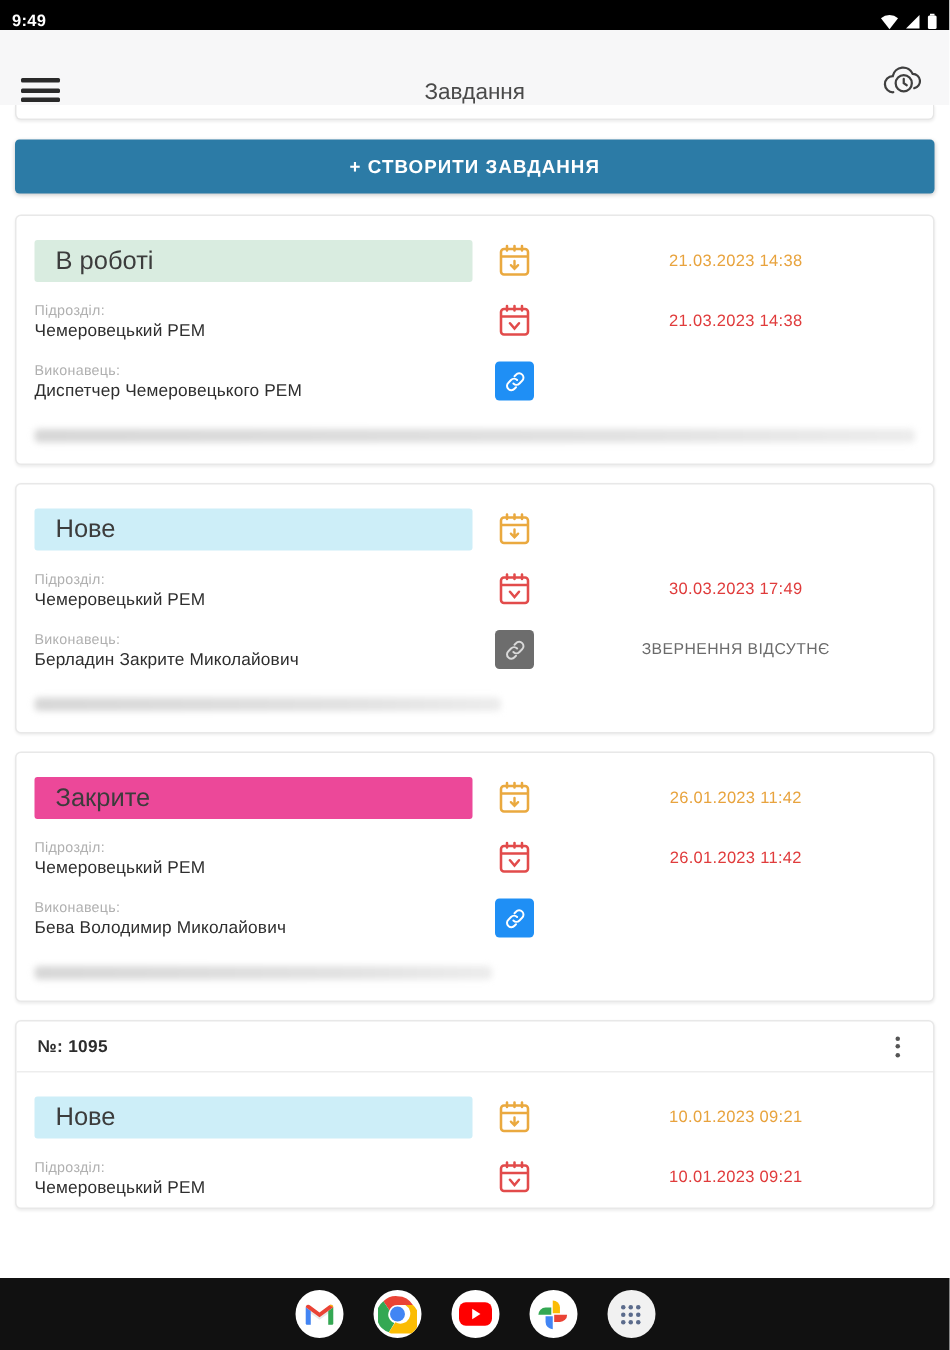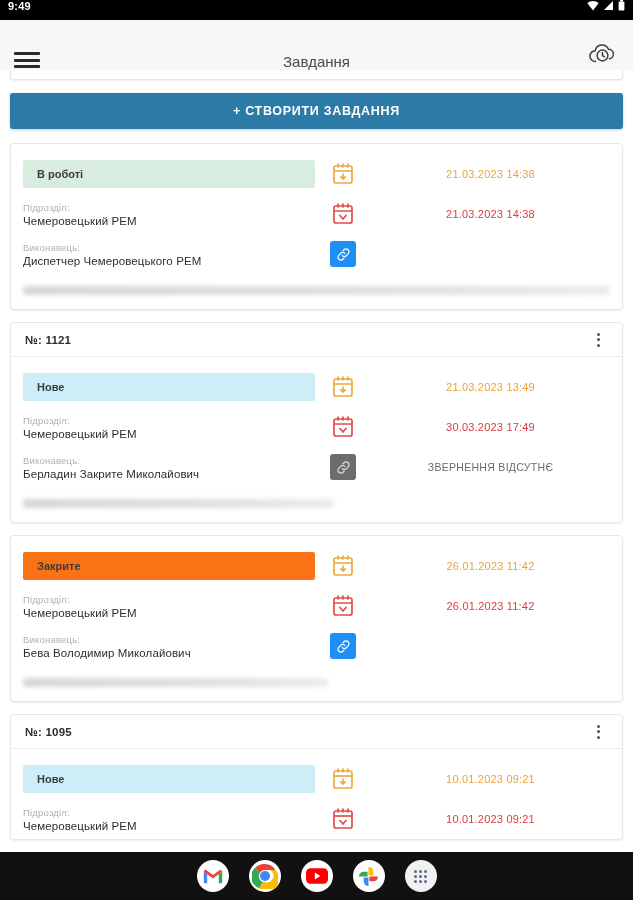--- a/index.html
+++ b/index.html
@@ -6,21 +6,21 @@
   html, body {
     width: 633px; height: 900px;
     font-family: "Liberation Sans", sans-serif;
     background: #ffffff;
     overflow: hidden;
   }
 
   
   .statusbar {
     height: 20px; background: #000000;
-    display: flex; align-items: flex-start; justify-content: space-between;
+    display: flex; align-items: flex-end; justify-content: space-between;
     padding: 0 8px; color: #ffffff;
   }
   .statusbar .clock { font-size: 11px; font-weight: bold; letter-spacing: .2px; }
   .statusbar .sysicons { display: flex; align-items: center; gap: 4px; }
 
   
   .appbar {
     height: 50px; background: #f7f7f8;
     display: flex; align-items: flex-end; padding: 0 14px;
     position: relative;
@@ -75,25 +75,25 @@
   .kebab i { width: 3px; height: 3px; background: #555; border-radius: 50%; display: block; }
 
   .card-body { padding: 10px 12px 0 12px; }
   .row { display: flex; align-items: center; min-height: 40px; }
   .row-left { width: 292px; flex-shrink: 0; }
   .row-icon { width: 56px; flex-shrink: 0; display: flex; justify-content: center; }
   .row-right { flex: 1; font-size: 11px; text-align: center; letter-spacing: .2px; }
 
   .chip {
     height: 28px; display: flex; align-items: center;
-    padding: 0 14px; font-size: 11px; color: #3c3c3c; border-radius: 2px; font-weight: bold;
+    padding: 0 14px; font-size: 17px; color: #3c3c3c; border-radius: 2px;
   }
   .chip.inwork { background: #d9ece0; }
   .chip.new    { background: #cdeef8; }
-  .chip.closed { background: #f97316; }
+  .chip.closed { background: #ec4899; }
 
   .field-label { font-size: 9.5px; color: #b0b0b0; margin-bottom: 2px; letter-spacing: .2px; }
   .field-value { font-size: 11.5px; color: #2e2e2e; letter-spacing: .1px; }
 
   .date-created { color: #e8a33d; }
   .date-due     { color: #e03b3b; }
   .ref-link     { color: #2f6fb5; font-size: 10.5px; letter-spacing: .3px; }
   .ref-none     { color: #6b6b6b; font-size: 10.5px; letter-spacing: .3px; }
 
   .icon-sq {
@@ -212,42 +212,33 @@
           </div>
         </div>
       </div>
 
       <div class="blurline"></div>
     </div>
   </div>
 
   
   <div class="card">
-    <div class="card-head">
-      <span class="card-num"><span>№:</span> <span>1121</span></span>
-      <div class="kebab">
-        <i></i>
-        <i></i>
-        <i></i>
-      </div>
-    </div>
     <div class="card-body">
       <div class="row">
         <div class="row-left">
           <div class="chip new">Нове</div>
         </div>
         <div class="row-icon">
           <svg width="24" height="24" viewBox="0 0 24 24">
             <rect x="3" y="4" width="18" height="17" rx="2" fill="none" stroke="#eaa93f" stroke-width="1.7"></rect>
             <path d="M3 9h18" stroke="#eaa93f" stroke-width="1.7"></path>
             <path d="M7 2v3M12 2v3M17 2v3" stroke="#eaa93f" stroke-width="1.7" stroke-linecap="round"></path>
             <path d="M12 12v5M9.6 14.8 12 17.2l2.4-2.4" fill="none" stroke="#eaa93f" stroke-width="1.6" stroke-linecap="round"></path>
           </svg>
         </div>
-        <div class="row-right date-created">21.03.2023 13:49</div>
       </div>
 
       <div class="row">
         <div class="row-left">
           <div class="field-label">Підрозділ:</div>
           <div class="field-value">Чемеровецький РЕМ</div>
         </div>
         <div class="row-icon">
           <svg width="24" height="24" viewBox="0 0 24 24">
             <rect x="3" y="4" width="18" height="17" rx="2" fill="none" stroke="#e24b4b" stroke-width="1.7"></rect>

